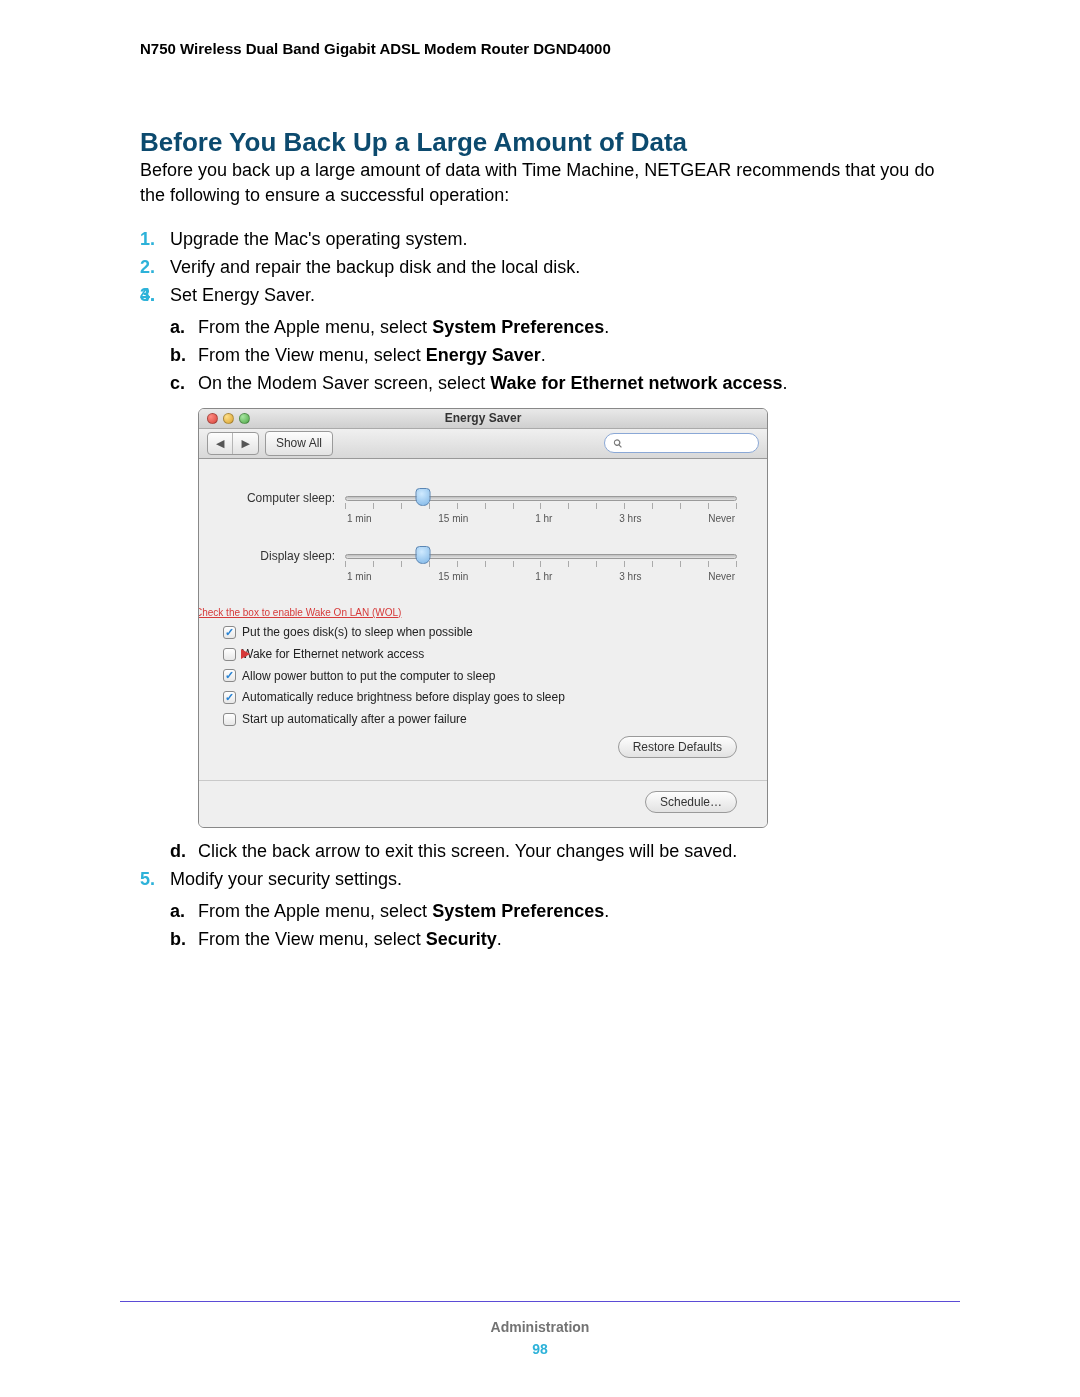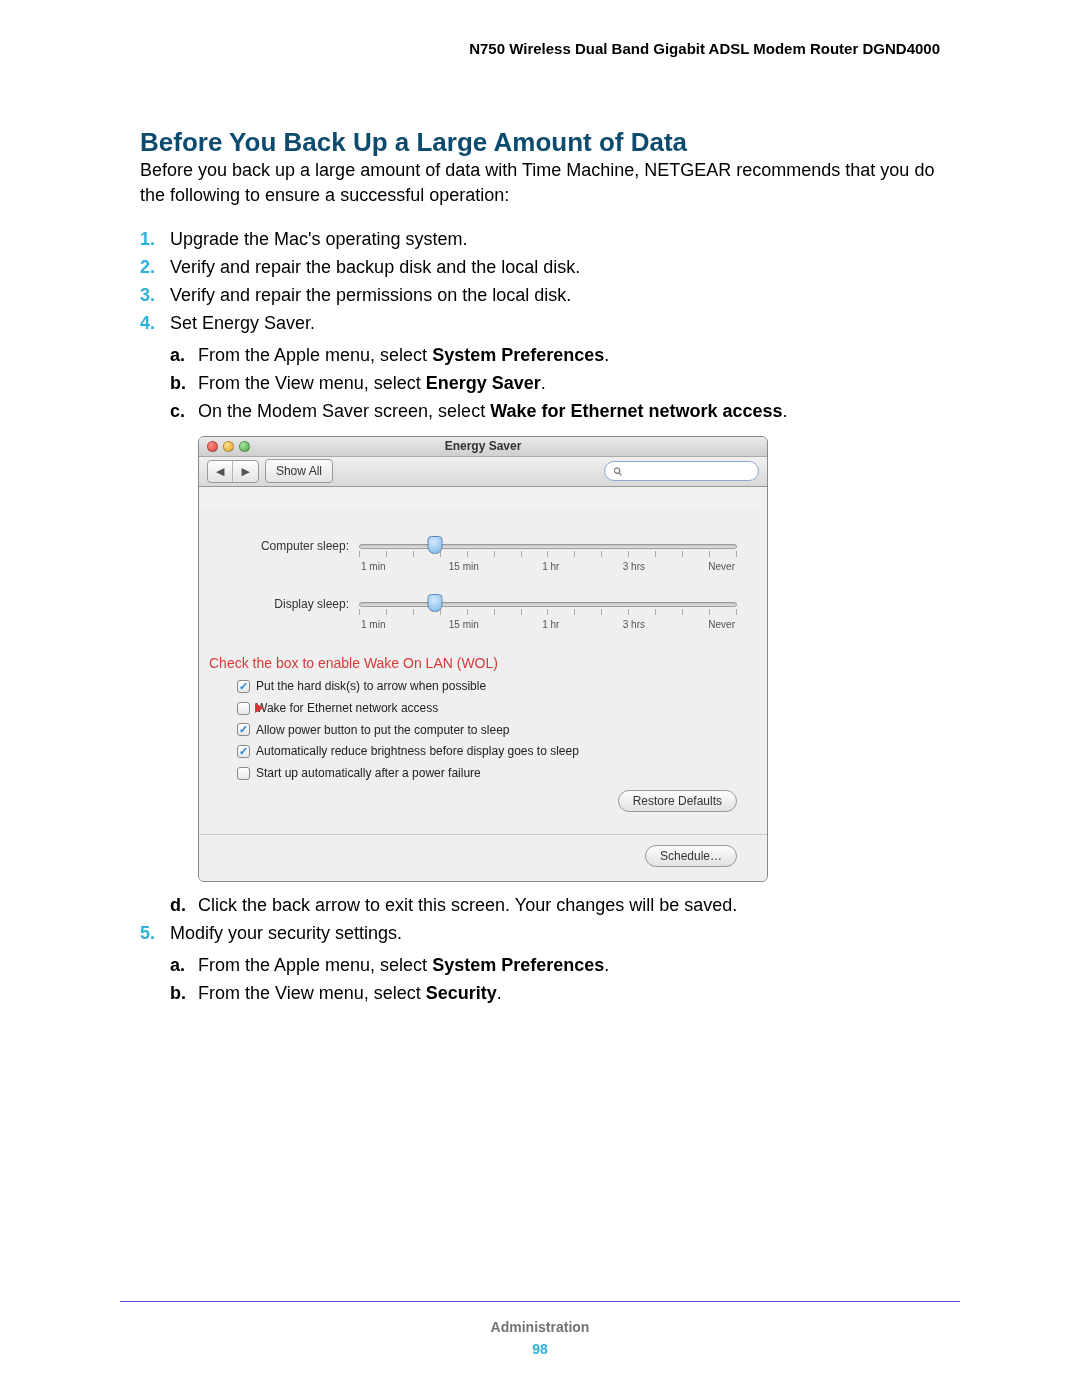--- a/index.html
+++ b/index.html
@@ -8,21 +8,21 @@
     height: 1397px;
     background: #fff;
     font-family: Arial, Helvetica, sans-serif;
     color: #000;
     position: relative;
   }
   .page {
     padding: 40px 140px 0 140px;
   }
   .doc-header {
-    text-align: right;
+    text-align: left;
     font-weight: bold;
     font-size: 15px;
     margin-bottom: 70px;
   }
   .section-title {
     color: #0c4a6e;
     font-weight: bold;
     font-size: 26px;
   }
   .intro {
@@ -100,22 +100,21 @@
   .search {
     display: flex; align-items: center;
     border: 1px solid #8aa8d6; border-radius: 11px;
     background: #fff; padding: 1px 8px; width: 155px; height: 20px;
   }
   .search svg { width: 11px; height: 11px; fill: #777; margin-right: 4px; }
   .search input { border: none; outline: none; font-size: 11px; width: 100%; background: transparent; }
 
   .pane {
     background: #efefef;
-    padding: 30px 30px 14px 30px;
-    margin-top: 20px;
+    padding: 30px 30px 14px 16px;
   }
   .slider-row {
     display: grid;
     grid-template-columns: 120px 1fr;
     align-items: center;
     gap: 10px;
     margin-bottom: 4px;
   }
   .slider-label { text-align: right; font-size: 12px; color: #333; }
   .track-wrap { position: relative; height: 18px; }
@@ -133,21 +132,21 @@
     position: absolute; top: -1px; width: 15px; height: 18px;
     background: radial-gradient(circle at 40% 30%, #cfeaff, #7fb6e6);
     border: 1px solid #5a86b4; border-radius: 4px 4px 7px 7px;
     transform: translateX(-50%);
   }
   .tick-labels {
     display: grid; grid-template-columns: 120px 1fr; gap: 10px;
     font-size: 10px; color: #555; margin-bottom: 20px;
   }
   .tick-labels .labels { display: flex; justify-content: space-between; padding: 0 2px; }
-  .wol-note { color: #d63a3a; font-size: 14px; margin-left: -20px; margin-bottom: 2px; }
+  .wol-note { color: #d63a3a; font-size: 10px; margin-left: -20px; margin-bottom: 2px; text-decoration: underline; }
   .arrow-annot {
     position: absolute; left: 26px; width: 0; height: 0;
     border-left: 9px solid #d63a3a;
     border-top: 5px solid transparent;
     border-bottom: 5px solid transparent;
   }
   .checklist { font-size: 12px; color: #222; position: relative; }
   .checkline { display: flex; align-items: center; gap: 6px; margin: 3px 0 3px 8px; }
   .cbox {
     width: 13px; height: 13px; border: 1px solid #8a8a8a; border-radius: 3px;
@@ -189,21 +188,21 @@
 
 <div class="page">
   <div class="doc-header">N750 Wireless Dual Band Gigabit ADSL Modem Router DGND4000</div>
 
   <div class="section-title">Before You Back Up a Large Amount of Data</div>
   <p class="intro">Before you back up a large amount of data with Time Machine, NETGEAR recommends that you do the following to ensure a successful operation:</p>
 
   <ol class="numbered">
     <li><span class="num">1.</span><span>Upgrade the Mac's operating system.</span></li>
     <li><span class="num">2.</span><span>Verify and repair the backup disk and the local disk.</span></li>
-    <li><span class="num">3.</span><span>Verify and repair the permissions on the local disk.</span></li>
+    <li><span class="num">3.</span></li>
     <li><span class="num">4.</span><span>Set Energy Saver.</span>
       <ol class="lettered">
         <li><span class="let">a.</span><span>From the Apple menu, select </span><span class="bold">System Preferences</span><span>.</span></li>
         <li><span class="let">b.</span><span>From the View menu, select </span><span class="bold">Energy Saver</span><span>.</span></li>
         <li><span class="let">c.</span><span>On the Modem Saver screen, select </span><span class="bold">Wake for Ethernet network access</span><span>.</span></li>
       </ol>
 
       
       <div class="mac-window">
         <div class="titlebar">
@@ -296,21 +295,21 @@
             <span>1 hr</span>
             <span>3 hrs</span>
             <span>Never</span>
           </div>
             </div>
 
           <div class="wol-note">Check the box to enable Wake On LAN (WOL)</div>
           <div class="checklist">
             <div class="checkline">
                 <span class="cbox">✓</span>
-                <span>Put the hard disk(s) to arrow when possible</span>
+                <span>Put the goes disk(s) to sleep when possible</span>
               </div>
             <span class="arrow-annot" style="top:26px;"></span>
             <div class="checkline">
                 <span class="cbox"></span>
                 <span>Wake for Ethernet network access</span>
               </div>
             <div class="checkline">
                 <span class="cbox">✓</span>
                 <span>Allow power button to put the computer to sleep</span>
               </div>

